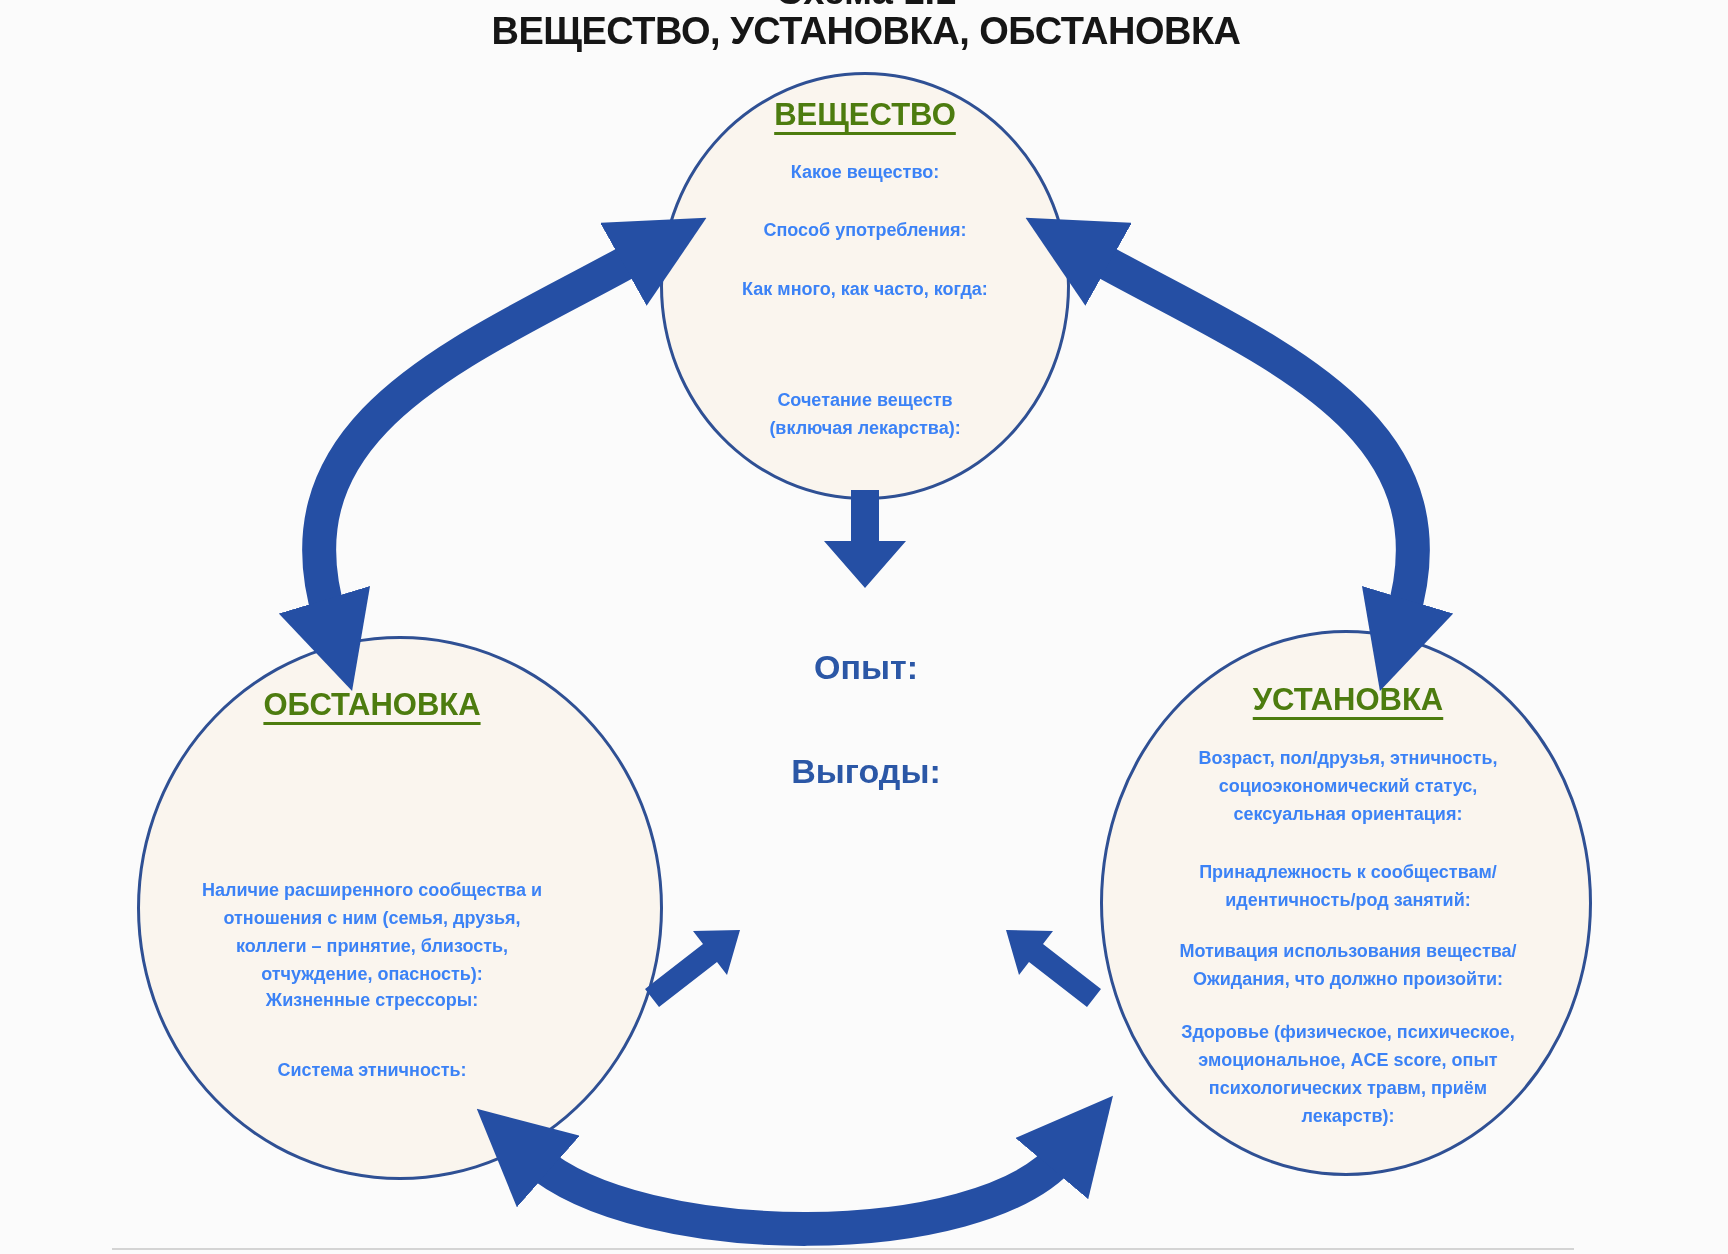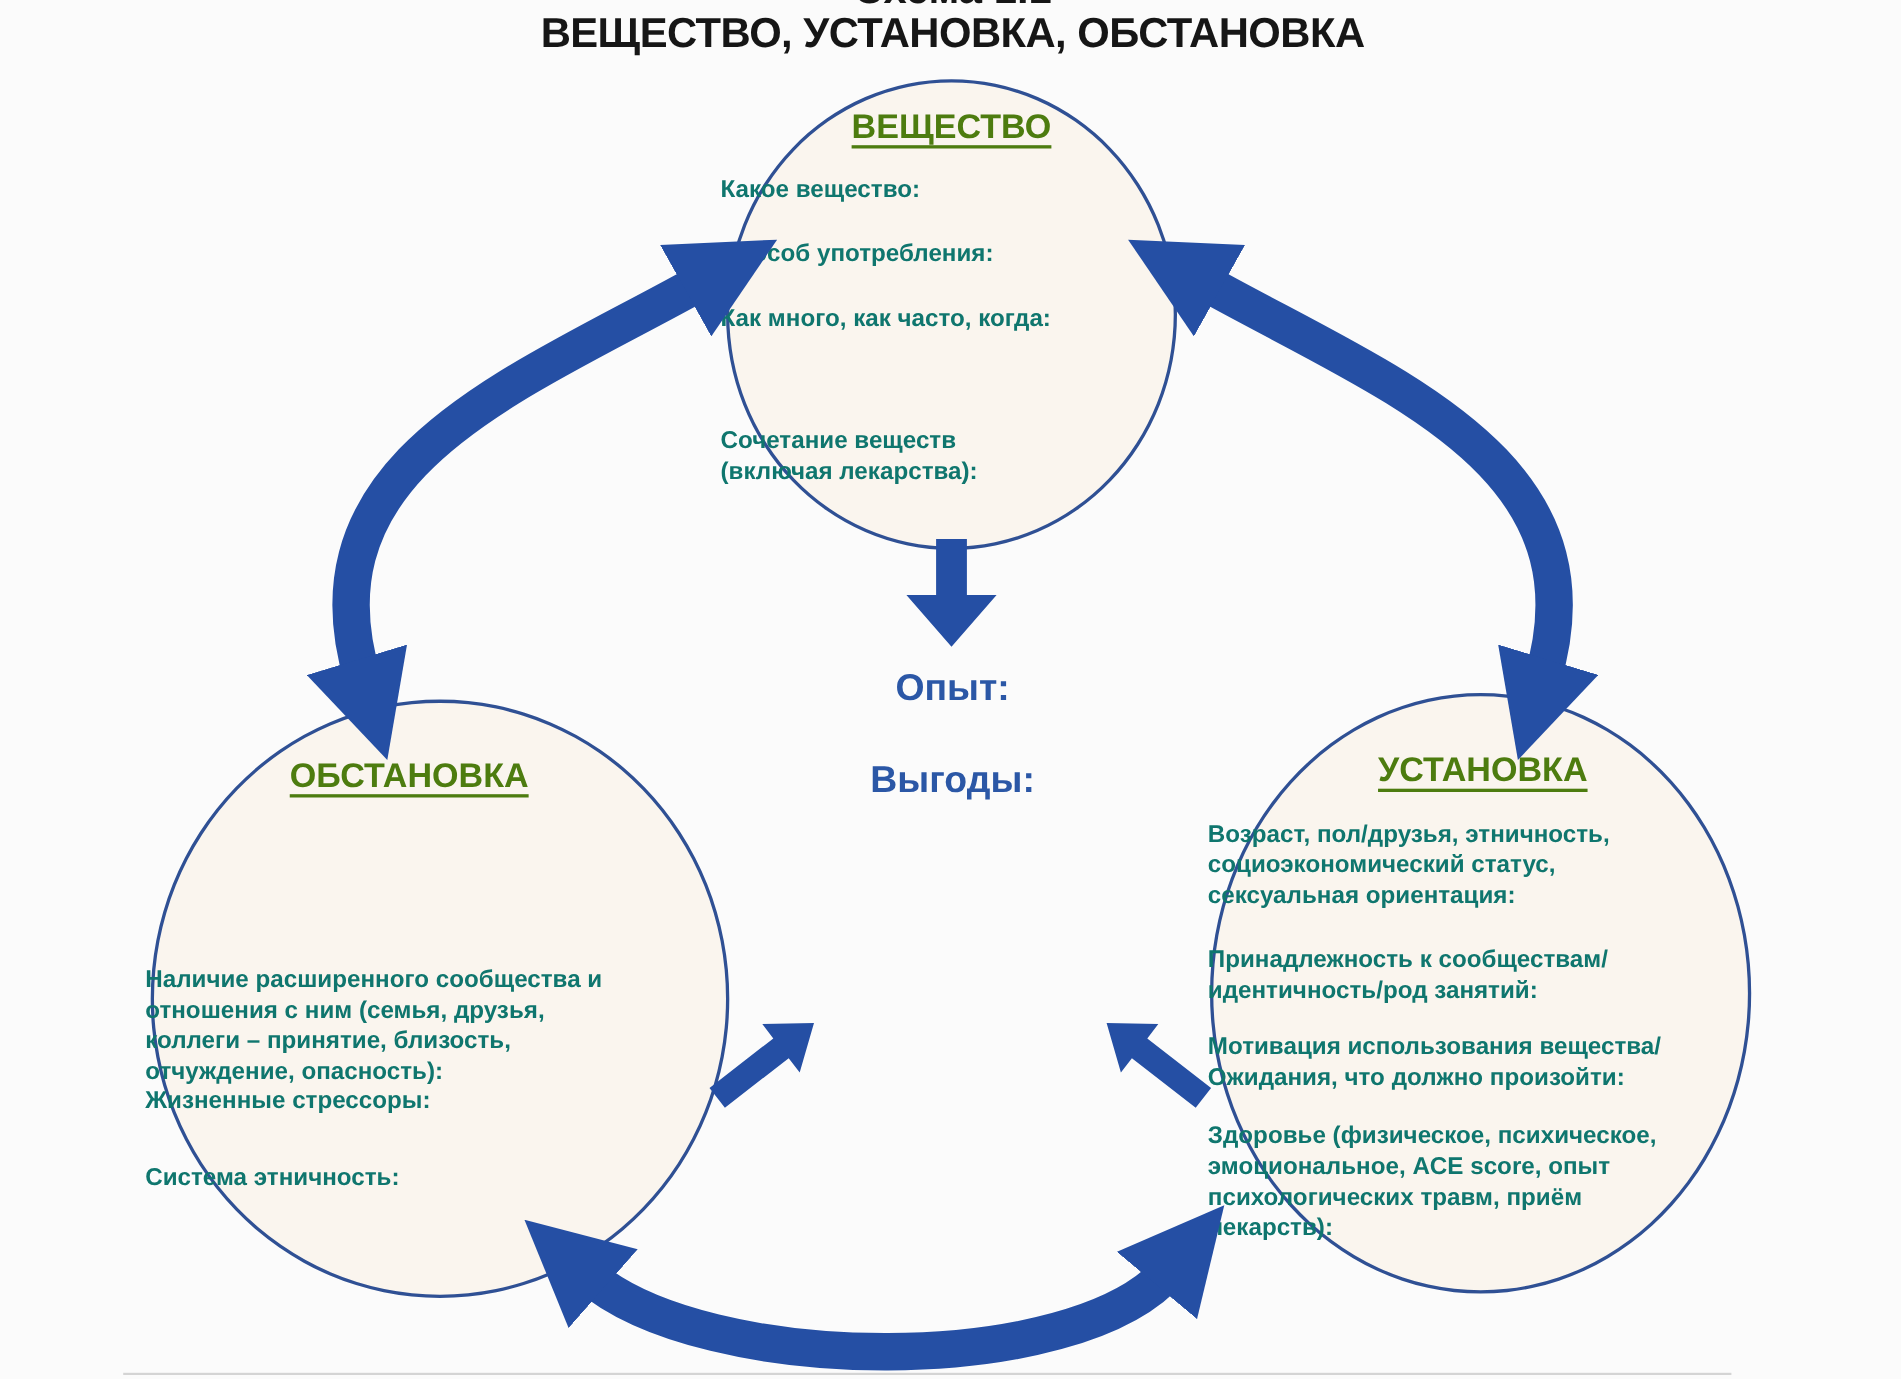--- a/index.html
+++ b/index.html
@@ -29,22 +29,22 @@
     position: absolute; border-radius: 50%;
     background: #faf5ee; border: 3px solid #2f5094;
     box-sizing: border-box;
   }
   .ellipse.top   { left: 660px;  top: 72px;  width: 410px; height: 428px; }
   .ellipse.left  { left: 137px;  top: 636px; width: 526px; height: 544px; }
   .ellipse.right { left: 1100px; top: 630px; width: 492px; height: 546px; }
 
   
   .txt {
-    position: absolute; text-align: left; color: #0f766e;
-    font-size: 22px; line-height: 28px; white-space: pre-line;
+    position: absolute; text-align: center; color: #3b82f6;
+    font-size: 18px; line-height: 28px; white-space: pre-line;
   }
   .heading {
     position: absolute; text-align: center; color: #4d7c0f;
     font-size: 31px; line-height: 34px;
     text-decoration: underline; text-decoration-thickness: 3px; text-underline-offset: 7px;
   }
 
   
   .s-head { top: 98px;  left: 655px; width: 420px; }
   .s-i1   { top: 158px; left: 655px; width: 420px; }
@@ -63,24 +63,24 @@
   
   .m-head { top: 683px;  left: 1098px; width: 500px; }
   .m-b1   { top: 744px;  left: 1098px; width: 500px; }
   .m-b2   { top: 858px;  left: 1098px; width: 500px; }
   .m-b3   { top: 937px;  left: 1098px; width: 500px; }
   .m-b4   { top: 1018px; left: 1098px; width: 500px; }
 
   
   .center-label {
     position: absolute; left: 716px; width: 300px; text-align: center;
-    color: #2b57a6; font-size: 34px;
+    color: #2b57a6; font-size: 34px; margin-top: 42px;
   }
   .c-opyt   { top: 606px; }
-  .c-vygody { top: 690px; }
+  .c-vygody { top: 710px; }
   .c-vred   { top: 869px; }
 
   
   .arrows { position: absolute; left: 0; top: 0; pointer-events: none; }
 
   
   .bottom-edge {
     position: absolute; left: 112px; top: 1248px; width: 1462px; height: 2px;
     background: #d4d4d4;
   }

